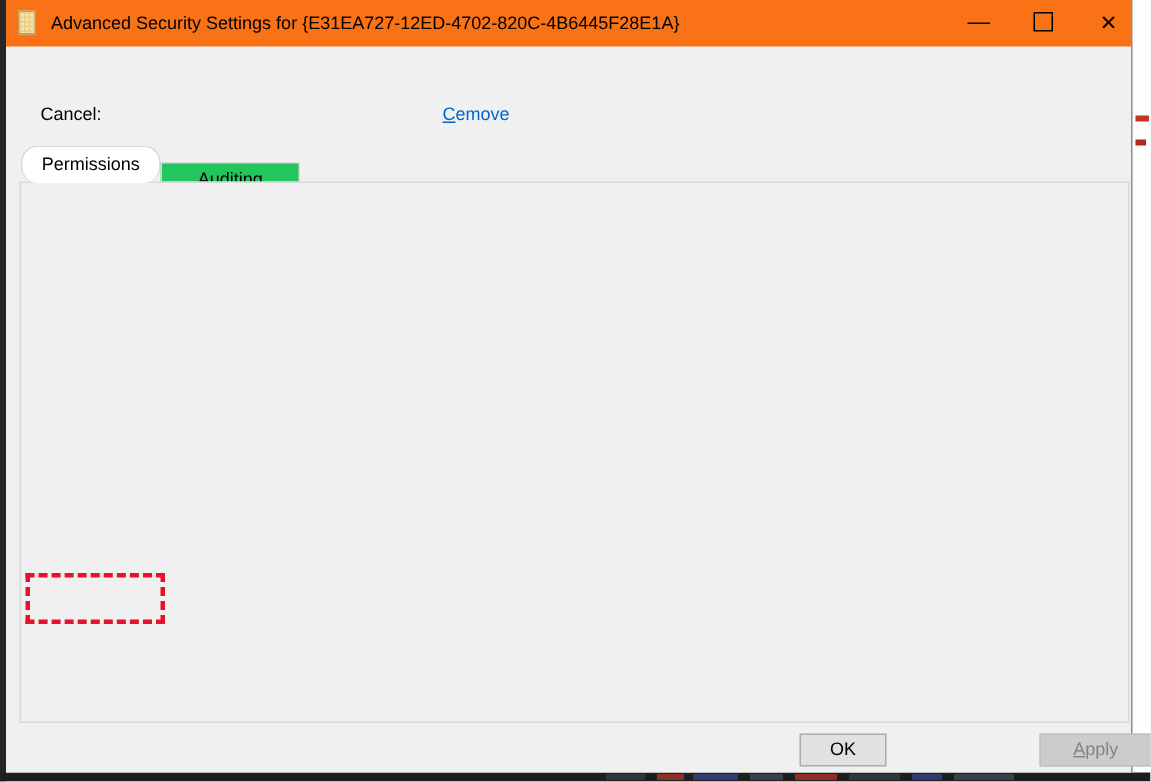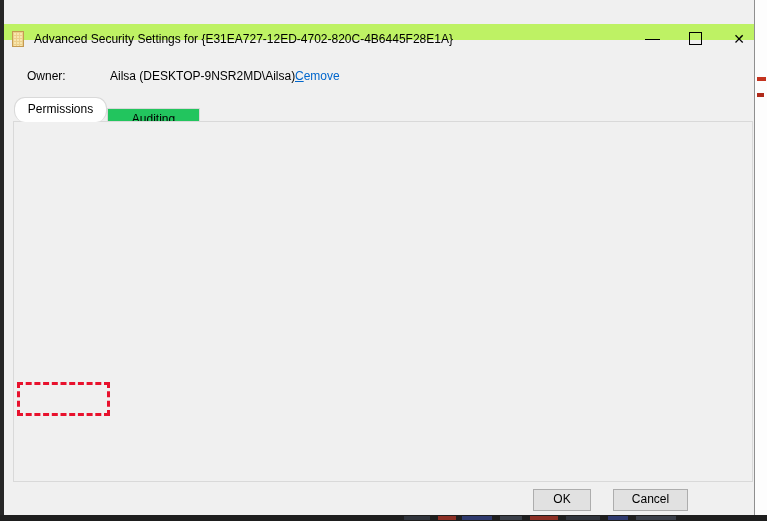--- a/index.html
+++ b/index.html
@@ -6,21 +6,21 @@
   body{width:767px;height:521px;position:relative;overflow:hidden;background:#ffffff;
        font-family:"Liberation Sans",sans-serif;font-size:12px;color:#000;}
   
   .bg-left{position:absolute;left:0;top:0;width:4px;height:521px;background:#262626;}
   .bg-bottom{position:absolute;left:0;top:515px;width:767px;height:6px;background:#1e1e1e;}
   .bg-right{position:absolute;left:755px;top:0;width:12px;height:515px;background:#fdfdfd;}
   .frag{position:absolute;height:4px;}
   
   .dlg{position:absolute;left:4px;top:0;width:751px;height:515px;background:#f0f0f0;
        border-right:1px solid #8f8f8f;box-sizing:border-box;}
-  .titlebar{position:absolute;left:0;top:0;width:750px;height:16px;background:#bef264;margin-top:24px;}
+  .titlebar{position:absolute;left:0;top:0;width:750px;height:31px;background:#f97316;}
   .app-icon{position:absolute;left:8px;top:7px;width:12px;height:16px;background:#f7e6ad;
        border:1px solid #c49a52;box-sizing:border-box;
        background-image:linear-gradient(90deg,#eccf8a 1px,transparent 1px),linear-gradient(#eccf8a 1px,transparent 1px);
        background-size:3px 3px;}
   .title-text{position:absolute;left:30px;top:8px;white-space:nowrap;}
   .wbtn{position:absolute;top:0;width:40px;height:31px;text-align:center;}
   .glyph-min{position:absolute;left:12px;top:15px;width:15px;border-top:1px solid #000;}
   .glyph-max{position:absolute;left:13px;top:8px;width:13px;height:13px;border:1px solid #000;box-sizing:border-box;}
   .glyph-close{font-size:14px;line-height:31px;}
   
@@ -101,22 +101,21 @@
     <span class="title-text">Advanced Security Settings for {E31EA727-12ED-4702-820C-4B6445F28E1A}</span>
     <span class="wbtn" style="left:629px;">
         <span class="glyph-min"></span>
       </span>
     <span class="wbtn" style="left:672px;">
         <span class="glyph-max"></span>
       </span>
     <span class="wbtn glyph-close" style="left:715px;"><span>✕</span></span>
   </div>
 
-  <span class="owner-label">Owner:</span>
-  <span class="owner-value">Ailsa (DESKTOP-9NSR2MD\Ailsa)</span>
+  <span class="owner-label">Cancel:</span>
   <span class="link"><span class="mn">C</span><span>emove</span></span>
 
   <div class="tab tab1 active">Permissions</div>
   <div class="tab tab2">Auditing</div>
   <div class="tabpanel"></div>
 
   <span class="info-text">For additional information, double-click a permission entry. To modify a permission entry, select the entry and click Edit (if available).</span>
   <span class="entries-label">Permission entries:</span>
 
   <div class="listbox">
@@ -249,15 +248,15 @@
   <div class="btn btn-add"><span class="mn">A</span><span>dd</span></div>
   <div class="annotation"></div>
   <div class="btn btn-remove disabled"><span class="mn">R</span><span>emove</span></div>
   <div class="btn btn-view disabled"><span class="mn">V</span><span>iew</span></div>
   <div class="btn btn-inherit"><span>Disable </span><span class="mn">i</span><span>nheritance</span></div>
 
   <span class="cbx"></span>
   <span class="cbx-label">Replace all child object permission entries with inheritable permission entries from this object</span>
 
   <div class="btn btn-ok">OK</div>
-  <div class="btn btn-cancel">Cancel</div>
+  <div class="btn btn-apply disabled"><span class="mn">A</span><span>pply</span></div>
 
 </div>
 
 </body></html>

